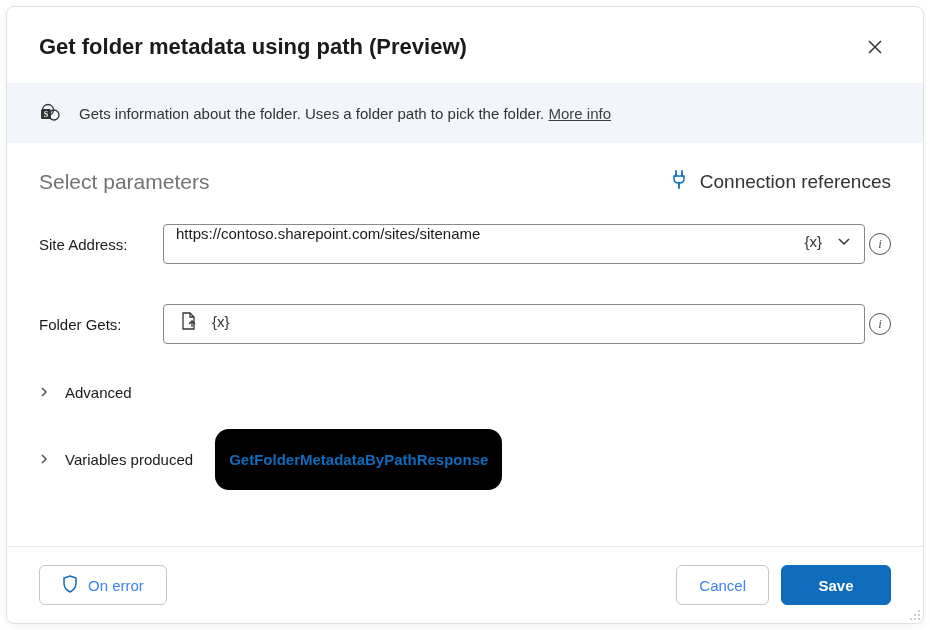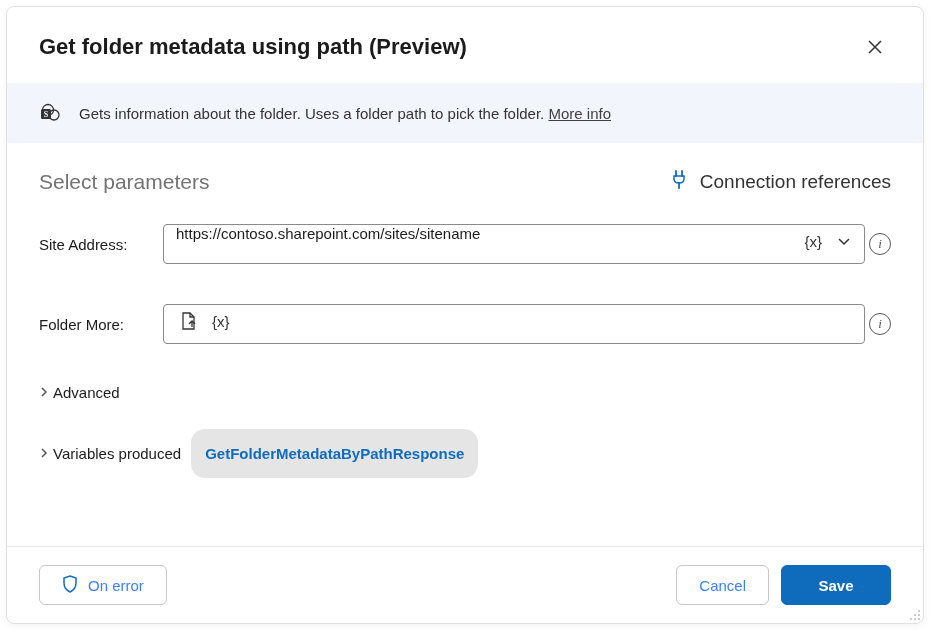--- a/index.html
+++ b/index.html
@@ -151,39 +151,39 @@
       font-size: 13px;
       font-style: italic;
       font-family: Georgia, serif;
       color: #555;
       cursor: pointer;
       flex-shrink: 0;
     }
     .expand-row {
       display: flex;
       align-items: center;
-      gap: 0;
+      gap: 12px;
       margin-bottom: 28px;
       cursor: pointer;
     }
     .expand-row .chevron {
       color: #555;
       font-size: 12px;
       width: 14px;
     }
     .expand-row .label {
       font-size: 15px;
       color: #1b1b1b;
     }
     .var-badge {
-      background: #e5e5e5;
+      background: #000000;
       color: #0f6cbd;
       font-weight: 600;
       font-size: 15px;
-      padding: 16px 14px;
+      padding: 22px 14px;
       border-radius: 14px;
       margin-left: 10px;
     }
     .footer {
       display: flex;
       justify-content: space-between;
       align-items: center;
       padding: 18px 32px;
       border-top: 1px solid #e8e8e8;
       position: relative;
@@ -289,21 +289,21 @@
             </svg>
           </div>
         </div>
       </div>
       <div class="info-circle">
         <span>i</span>
       </div>
     </div>
 
     <div class="param-row">
-      <div class="param-label">Folder More:</div>
+      <div class="param-label">Folder Gets:</div>
       <div class="input-wrap">
         <div class="input-addons">
           <div class="addon-btn">
             <svg width="18" height="20" viewBox="0 0 18 20">
               <path d="M3 2 L10 2 L14 6 L14 18 L3 18 Z" fill="none" stroke="#333" stroke-width="1.3"></path>
               <path d="M10 2 L10 6 L14 6" fill="none" stroke="#333" stroke-width="1.3"></path>
               <path d="M12 16 L12 10 M9 13 L12 10 L15 13" stroke="#333" stroke-width="1.3" fill="none"></path>
             </svg>
           </div>
           <div class="addon-btn">

